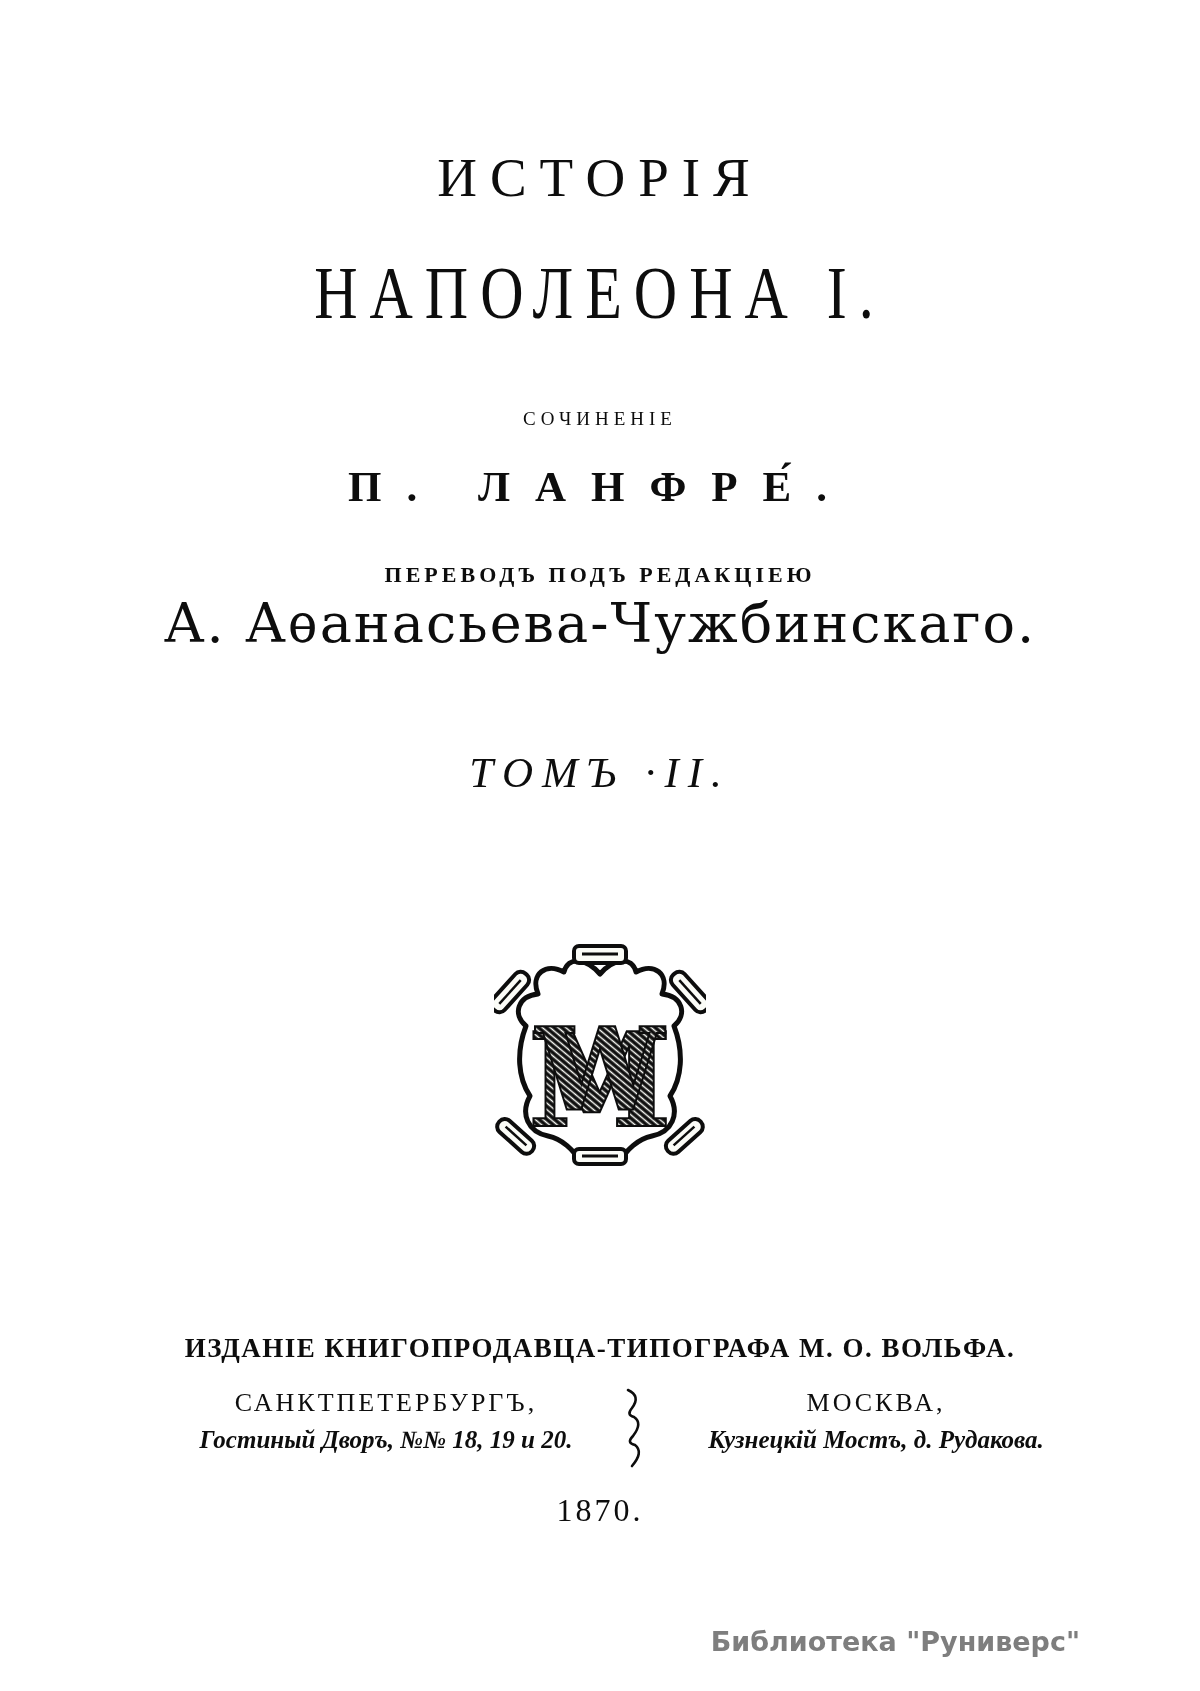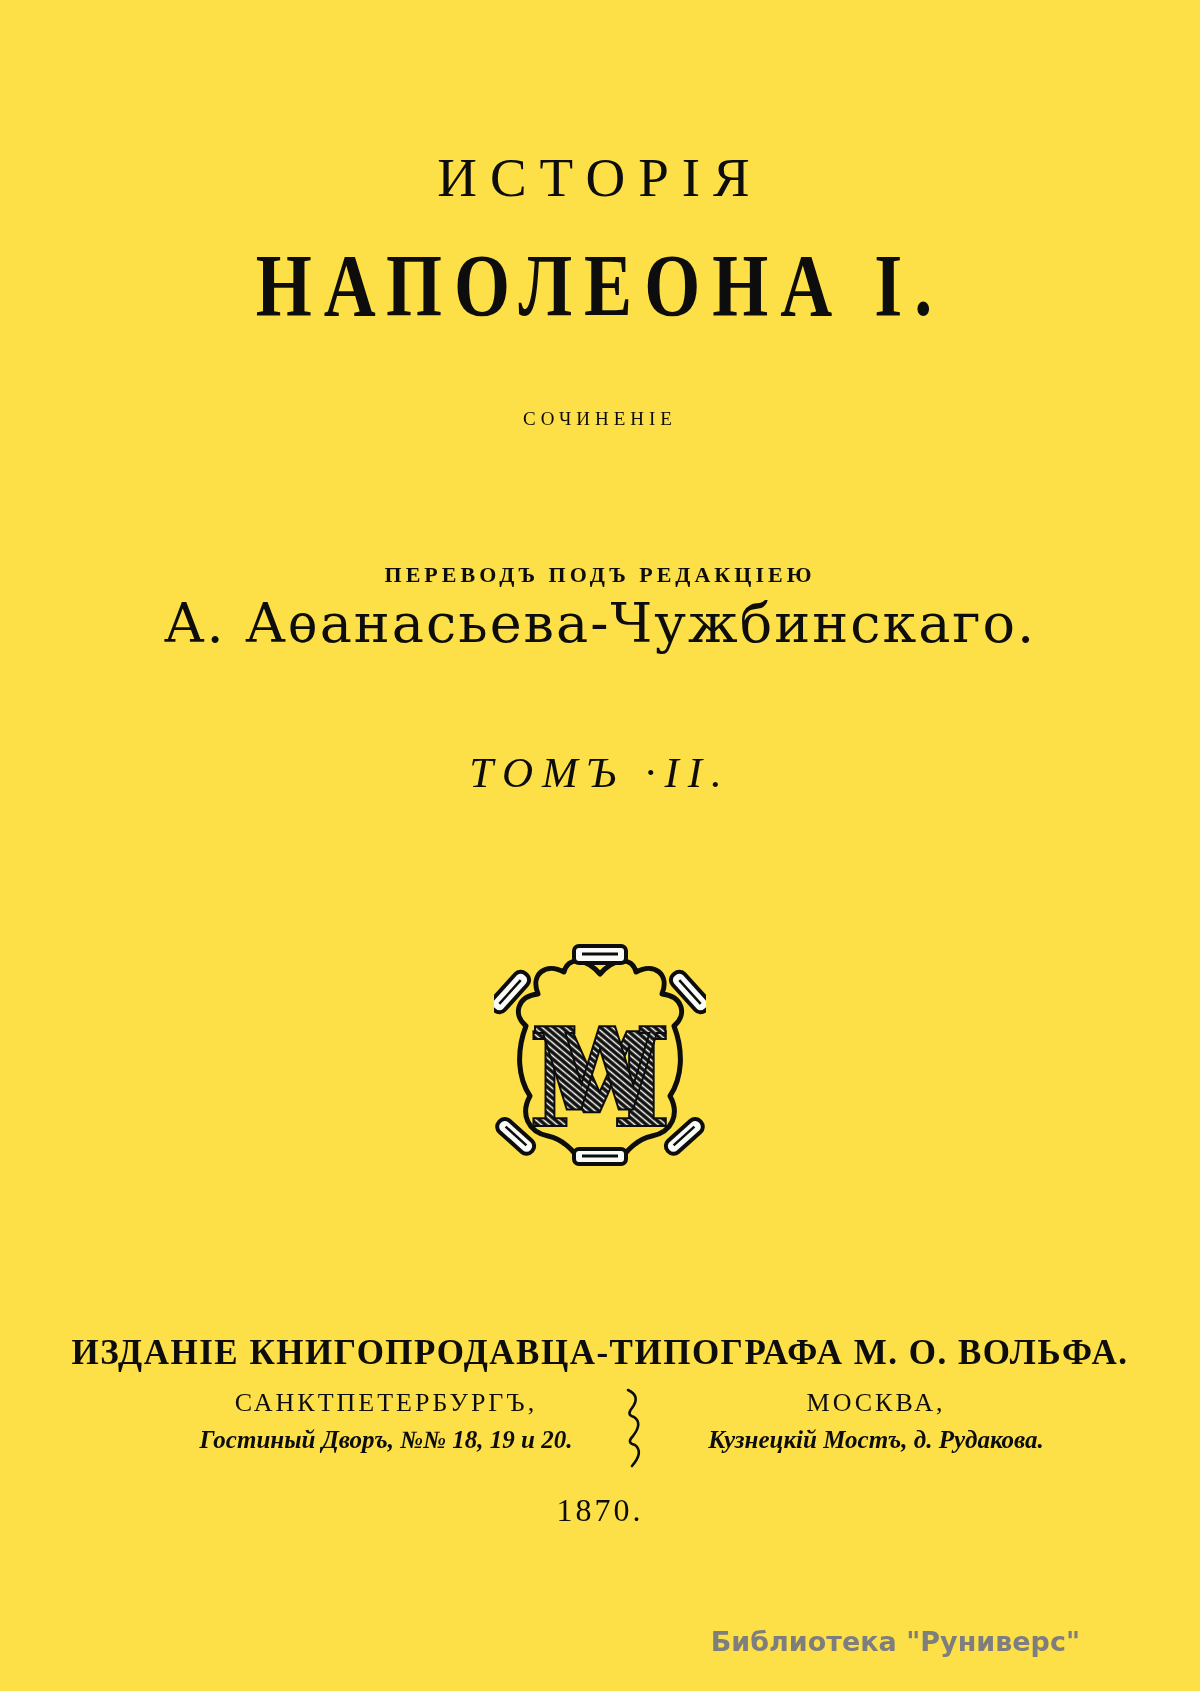--- a/index.html
+++ b/index.html
@@ -1,36 +1,36 @@
 <!DOCTYPE html>
 <html><head>
 <meta charset="utf-8">
 <style>
   html,body{margin:0;padding:0;background:#e8e8e6;}
   .page{
     position:relative;
     width:1200px;height:1691px;
     margin:0 auto;
-    background:#fde047;
+    background:#ffffff;
     overflow:hidden;
     color:#0d0d0d;
     font-family:"Liberation Serif","DejaVu Serif",serif;
   }
   .centered{position:absolute;left:0;width:100%;text-align:center;white-space:nowrap;}
 
   .series-title{
     top:146px;
     font-size:55px;
     letter-spacing:13px;
     font-weight:400;
   }
   .main-title{
-    top:236px;
-    font-size:72px;
-    font-weight:700;
+    top:252px;
+    font-size:60px;
+    font-weight:400;
     letter-spacing:12px;
   }
   .main-title span{
     display:inline-block;
     transform:scale(1.0,1.22);
     transform-origin:center top;
   }
   .byline-label{
     top:408px;
     font-size:19px;
@@ -62,21 +62,21 @@
     font-style:italic;
   }
   .emblem-wrap{
     position:absolute;
     top:938px;left:50%;
     transform:translateX(-50%);
     width:212px;height:236px;
   }
   .publisher-line{
     top:1333px;
-    font-size:35px;
+    font-size:27px;
     font-weight:700;
     letter-spacing:1.5px;
   }
   .imprint-row{
     position:absolute;
     top:1386px;left:16px;width:100%;
     height:84px;
   }
   .imprint-col{
     position:absolute;
@@ -121,20 +121,21 @@
 <div class="page">
 
   <div class="centered series-title">ИСТОРІЯ</div>
 
   <div class="centered main-title">
     <span>НАПОЛЕОНА I.</span>
   </div>
 
   <div class="centered byline-label">СОЧИНЕНІЕ</div>
 
+  <div class="centered author">П. ЛАНФРЕ́.</div>
 
   <div class="centered translation-label">ПЕРЕВОДЪ ПОДЪ РЕДАКЦІЕЮ</div>
 
   <div class="centered editor-script">А. Аѳанасьева-Чужбинскаго.</div>
 
   <div class="centered volume">ТОМЪ ·II.</div>
 
   <div class="emblem-wrap">
     <svg width="212" height="236" viewBox="0 0 212 236">
       <defs>

